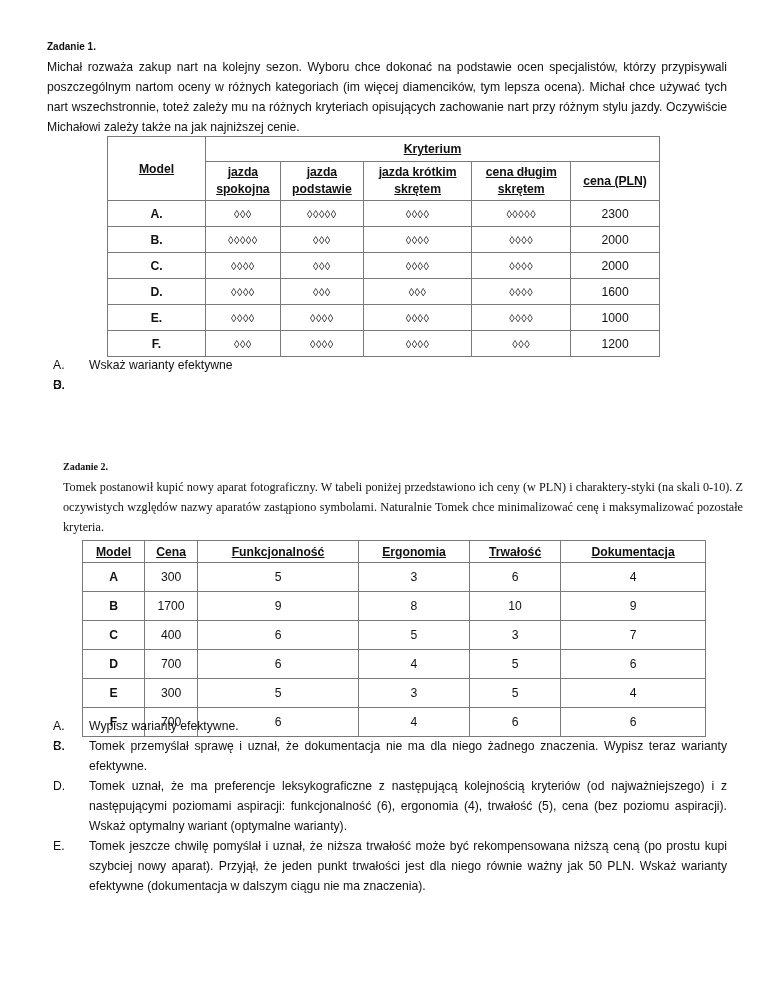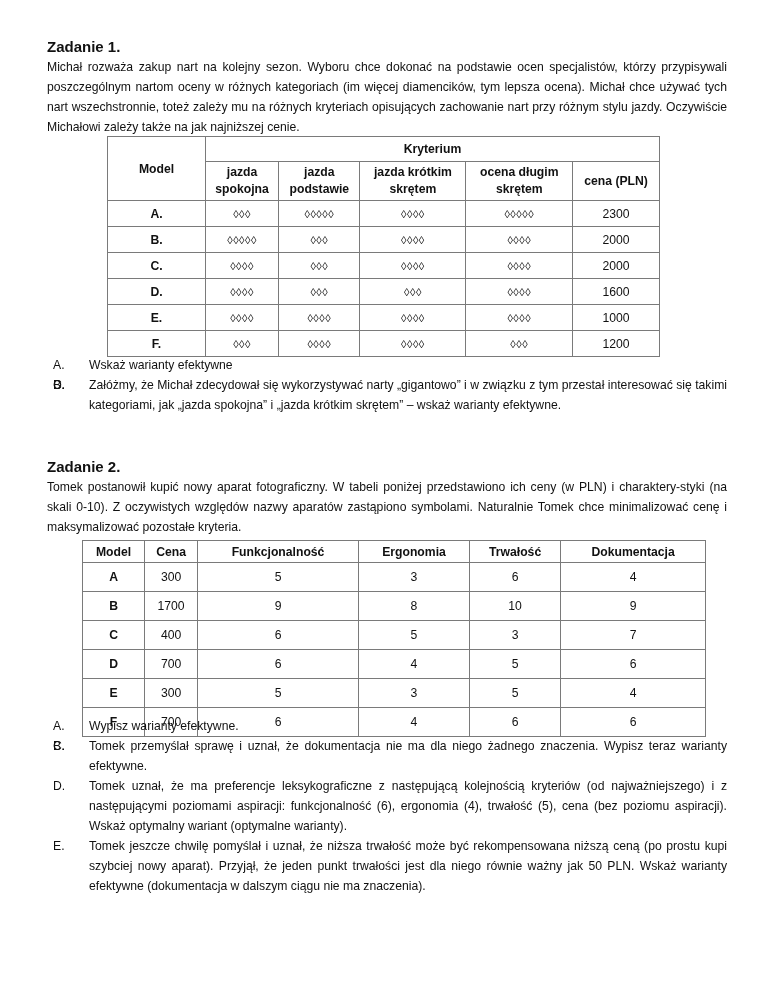--- a/index.html
+++ b/index.html
@@ -1,37 +1,37 @@
 <!DOCTYPE html>
 <html><head>
 <meta charset="utf-8">
 <style>
   html, body { margin: 0; padding: 0; background: #ffffff; }
   body {
     width: 768px; height: 994px; position: relative; overflow: hidden;
     font-family: "Liberation Sans", sans-serif; color: #111; font-size: 12.2px;
   }
   .page { position: absolute; left: 47px; top: 37px; width: 680px; }
-  .h { font-weight: bold; font-size: 15px; line-height: 20px; margin: 0; }
+  .h { font-weight: bold; font-size: 10px; line-height: 20px; margin: 0; }
   .p { margin: 0; line-height: 20px; text-align: justify; }
   table { border-collapse: collapse; font-size: 12.2px; }
   td, th { border: 1px solid #7a7a7a; text-align: center; padding: 0; }
-  th { font-weight: bold; }
+  th { font-weight: bold; text-decoration: underline; }
   #t1 { position: absolute; left: 60px; top: 99px; width: 553px; }
   #t1 th.model { width: 97px; }
   #t1 td.m { font-weight: bold; }
   #t1 tr.hdr1 th { height: 24px; }
   #t1 tr.hdr2 th { height: 38px; line-height: 17px; }
   #t1 tr.r td { height: 25px; font-size: 11px; letter-spacing: 0.5px; }
   #t1 tr.r td.price, #t1 tr.r td.m { font-size: 12.2px; letter-spacing: 0; }
   ol.q { list-style: none; margin: 0; padding: 0; position: absolute; left: 0; width: 680px; }
   ol.q li { position: relative; padding-left: 42px; line-height: 20px; text-align: justify; }
   ol.q li .lt { position: absolute; left: 6px; top: 0; }
   #q1 { top: 318px; }
-  #z2 { position: absolute; left: 0; top: 420px; width: 680px; }
+  #z2 { position: absolute; left: 16px; top: 420px; width: 680px; font-family: Liberation Serif, serif; }
   #t2 { position: absolute; left: 35px; top: 503px; width: 624px; }
   #t2 th { height: 21px; }
   #t2 td { height: 28px; }
   #t2 td.m { font-weight: bold; }
   #q2 { top: 679px; }
 </style>
 </head>
 <body>
 
 <div class="page">
@@ -42,21 +42,21 @@
   <table id="t1">
     <tbody>
         <tr class="hdr1">
       <th class="model" rowspan="2">Model</th>
       <th colspan="5">Kryterium</th>
     </tr>
     <tr class="hdr2">
       <th><span>jazda</span><br><span>spokojna</span></th>
       <th><span>jazda</span><br><span>podstawie</span></th>
       <th><span>jazda krótkim</span><br><span>skrętem</span></th>
-      <th><span>ocena długim</span><br><span>skrętem</span></th>
+      <th><span>cena długim</span><br><span>skrętem</span></th>
       <th>cena (PLN)</th>
     </tr>
     <tr class="r">
       <td class="m">A.</td>
       <td>◊◊◊</td>
       <td>◊◊◊◊◊</td>
       <td>◊◊◊◊</td>
       <td>◊◊◊◊◊</td>
       <td class="price">2300</td>
     </tr>
@@ -100,21 +100,21 @@
       <td>◊◊◊</td>
       <td class="price">1200</td>
     </tr>
   </tbody>
     </table>
 
   <ol class="q" id="q1">
     <li><span class="lt">A.</span><span>Wskaż warianty efektywne</span></li>
     <li><span class="lt">B.</span></li>
     <li><span class="lt">C.</span></li>
-    <li><span class="lt">D.</span><span>Załóżmy, że Michał zdecydował się wykorzystywać narty „gigantowo” i w związku z tym przestał interesować się takimi kategoriami, jak „jazda spokojna” i „jazda krótkim skrętem” – wskaż warianty efektywne.</span></li>
+    <li><span class="lt">D.</span></li>
   </ol>
 
   <div id="z2">
     <h2 class="h">Zadanie 2.</h2>
     <p class="p">Tomek postanowił kupić nowy aparat fotograficzny. W tabeli poniżej przedstawiono ich ceny (w PLN) i charaktery-styki (na skali 0-10). Z oczywistych względów nazwy aparatów zastąpiono symbolami. Naturalnie Tomek chce minimalizować cenę i maksymalizować pozostałe kryteria.</p>
   </div>
 
   <table id="t2">
     <tbody>
         <tr>

